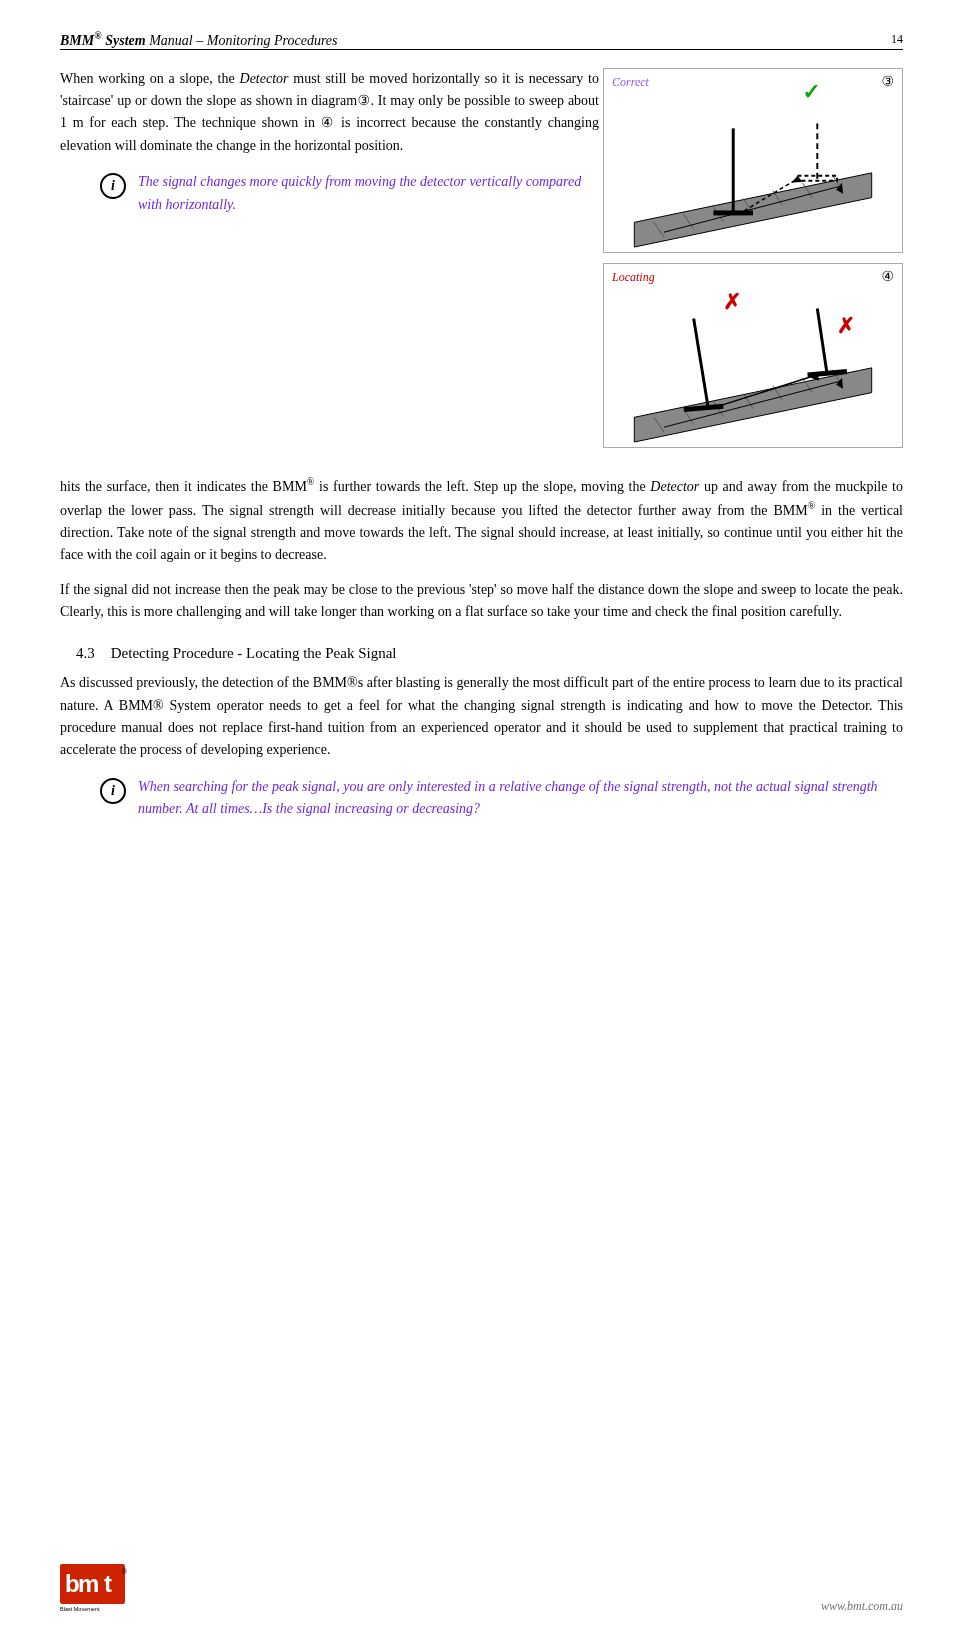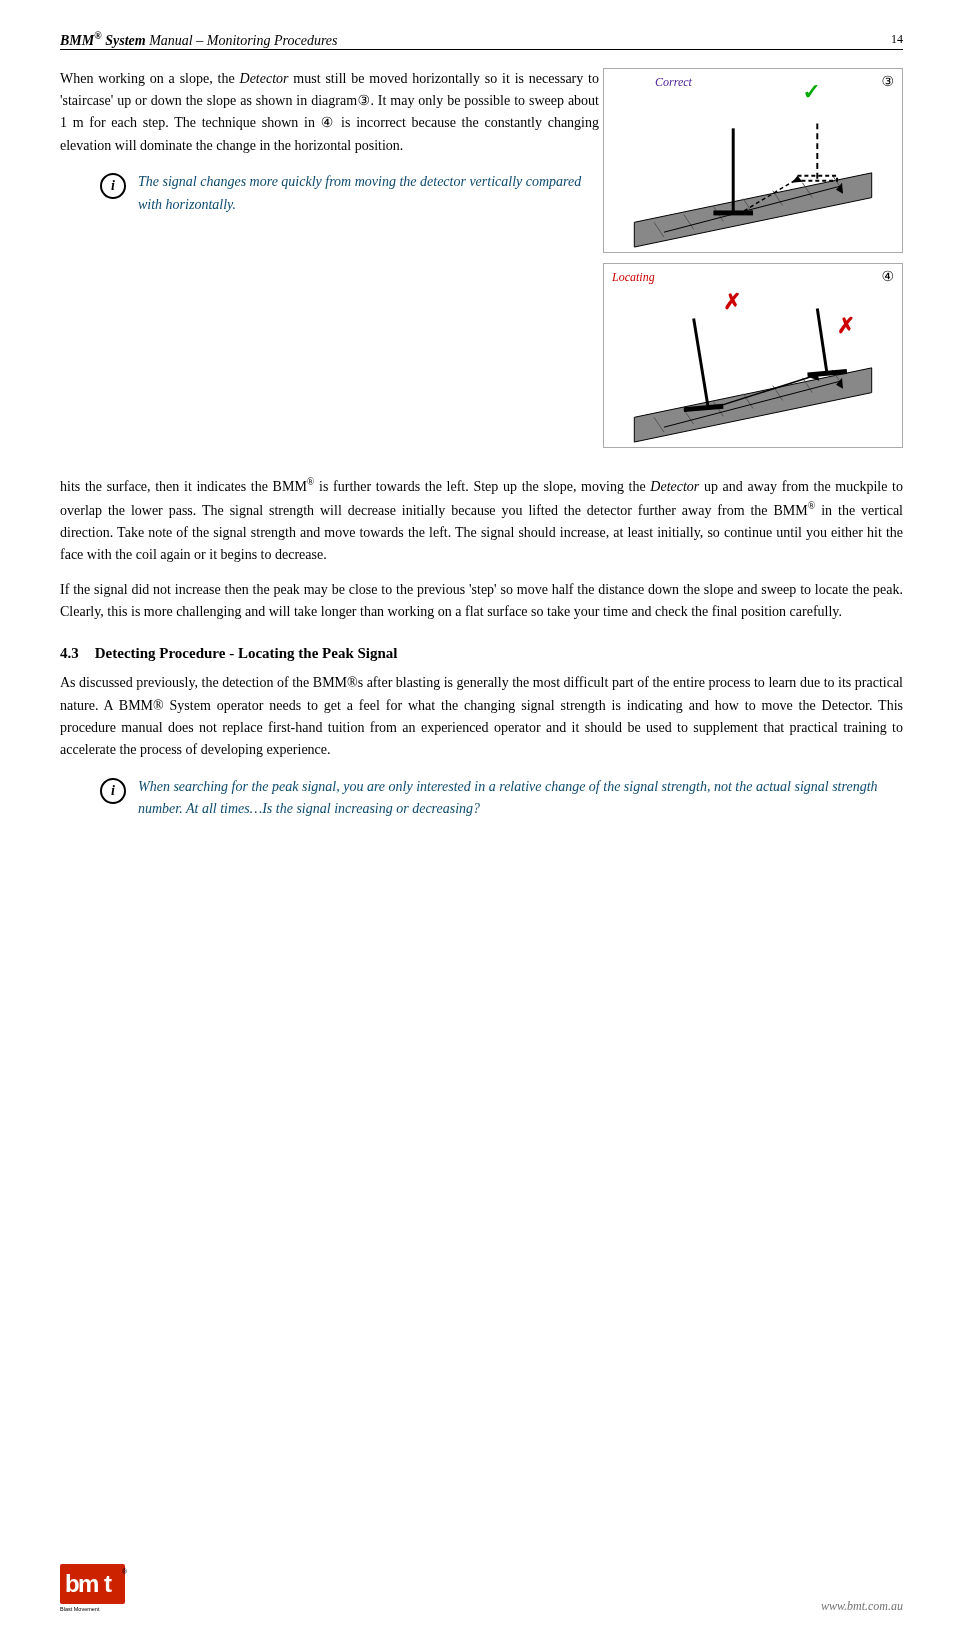--- a/index.html
+++ b/index.html
@@ -58,21 +58,21 @@
       height: 185px;
       overflow: hidden;
     }
     .diagram-label {
       position: absolute;
       top: 6px;
       left: 8px;
       font-size: 12px;
       font-style: italic;
     }
-    .diagram-label.correct { color: #4c1d95; margin-left: 43px; }
+    .diagram-label.correct { color: #8b5cf6; }
     .diagram-label.incorrect { color: #cc0000; }
     .diagram-num {
       position: absolute;
       top: 4px;
       right: 8px;
       font-size: 14px;
       font-family: serif;
     }
     .diagram-svg {
       width: 100%;
@@ -95,32 +95,32 @@
       justify-content: center;
       font-weight: bold;
       font-size: 14px;
       flex-shrink: 0;
       margin-top: 2px;
       font-family: serif;
       font-style: italic;
     }
     .info-text {
       font-style: italic;
-      color: #0c4a6e;
+      color: #6d28d9;
       line-height: 1.6;
     }
     .body-text {
       line-height: 1.6;
       margin-bottom: 12px;
       text-align: justify;
     }
     .section-title {
-      font-weight: bold;
+      font-weight: normal;
       font-size: 15px;
-      margin: 22px 0 10px 0;
+      margin: 22px 0 10px 16px;
     }
     .section-title span {
       margin-right: 16px;
     }
     .page-footer {
       position: absolute;
       bottom: 18px;
       left: 0;
       right: 0;
       display: flex;

